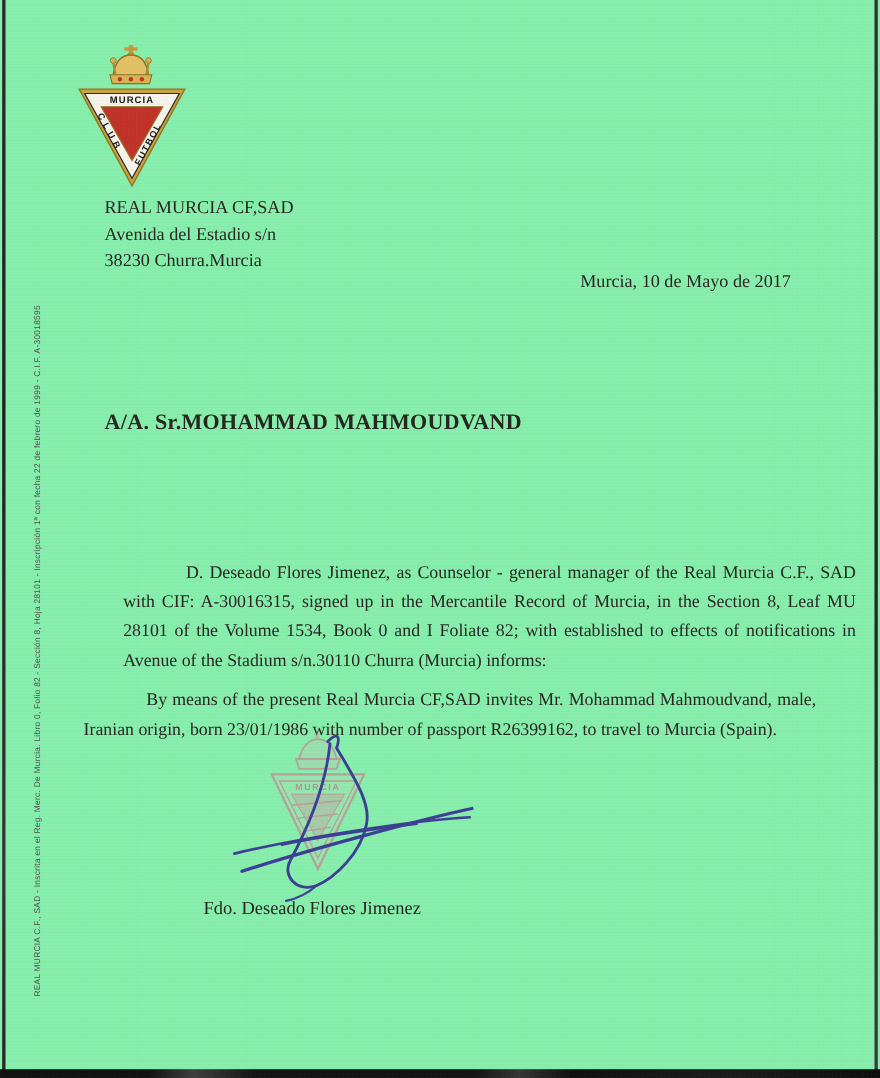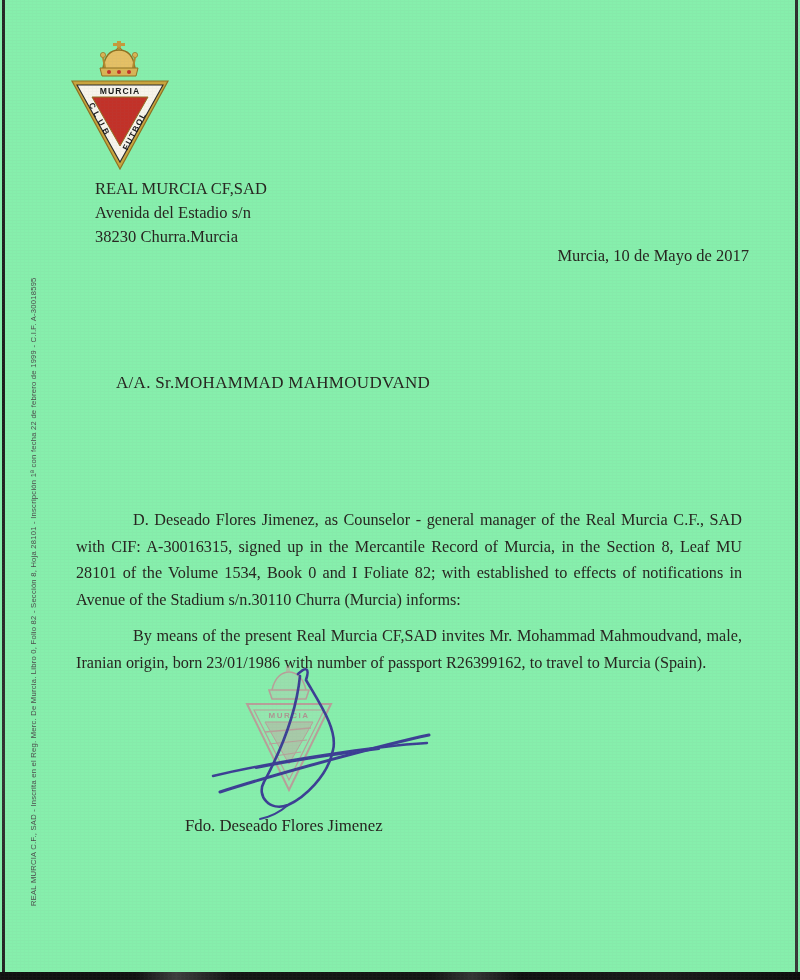--- a/index.html
+++ b/index.html
@@ -21,26 +21,26 @@
     writing-mode:vertical-rl;transform:rotate(180deg);
     font-family:"Liberation Sans","DejaVu Sans",sans-serif;
     font-size:7.6px;letter-spacing:.25px;color:#4c4c4c;white-space:nowrap;overflow:hidden;
   }
 
   .crest{position:absolute;left:57px;top:40px;}
   .stamp{position:absolute;left:231px;top:666px;opacity:.62;filter:blur(.5px);}
   .signature{position:absolute;left:186px;top:656px;}
 
   .addr{position:absolute;left:95px;top:177px;font-size:16.5px;line-height:24px;}
-  .date{position:absolute;right:51px;top:246px;font-size:16.5px;text-align:left;}
+  .date{position:absolute;right:81px;top:246px;font-size:16.5px;text-align:left;}
   .title-row{position:absolute;left:0;top:297px;width:800px;text-align:center;padding-left:38px;box-sizing:border-box;}
   .title-row span{font-weight:bold;font-size:17.5px;letter-spacing:.4px;border-bottom:2px solid #26241f;padding-bottom:1px;}
-  .addressee{position:absolute;left:95px;top:373px;font-size:17px;font-weight:normal;letter-spacing:.3px;margin-left:21px;}
+  .addressee{position:absolute;left:95px;top:373px;font-size:20px;font-weight:bold;letter-spacing:.3px;}
   .para{position:absolute;left:76px;width:666px;font-size:16.2px;line-height:26.5px;text-align:justify;text-indent:57px;}
-  .para1{top:491px;}
+  .para1{top:491px;margin-left:36px;}
   .para2{top:607px;}
   .sig-caption{position:absolute;left:185px;font-size:16.8px;line-height:26px;}
   .sig-line1{top:813px;}
   .sig-line2{top:839px;}
 </style>
 </head>
 <body>
 
 <div class="scan">
 

